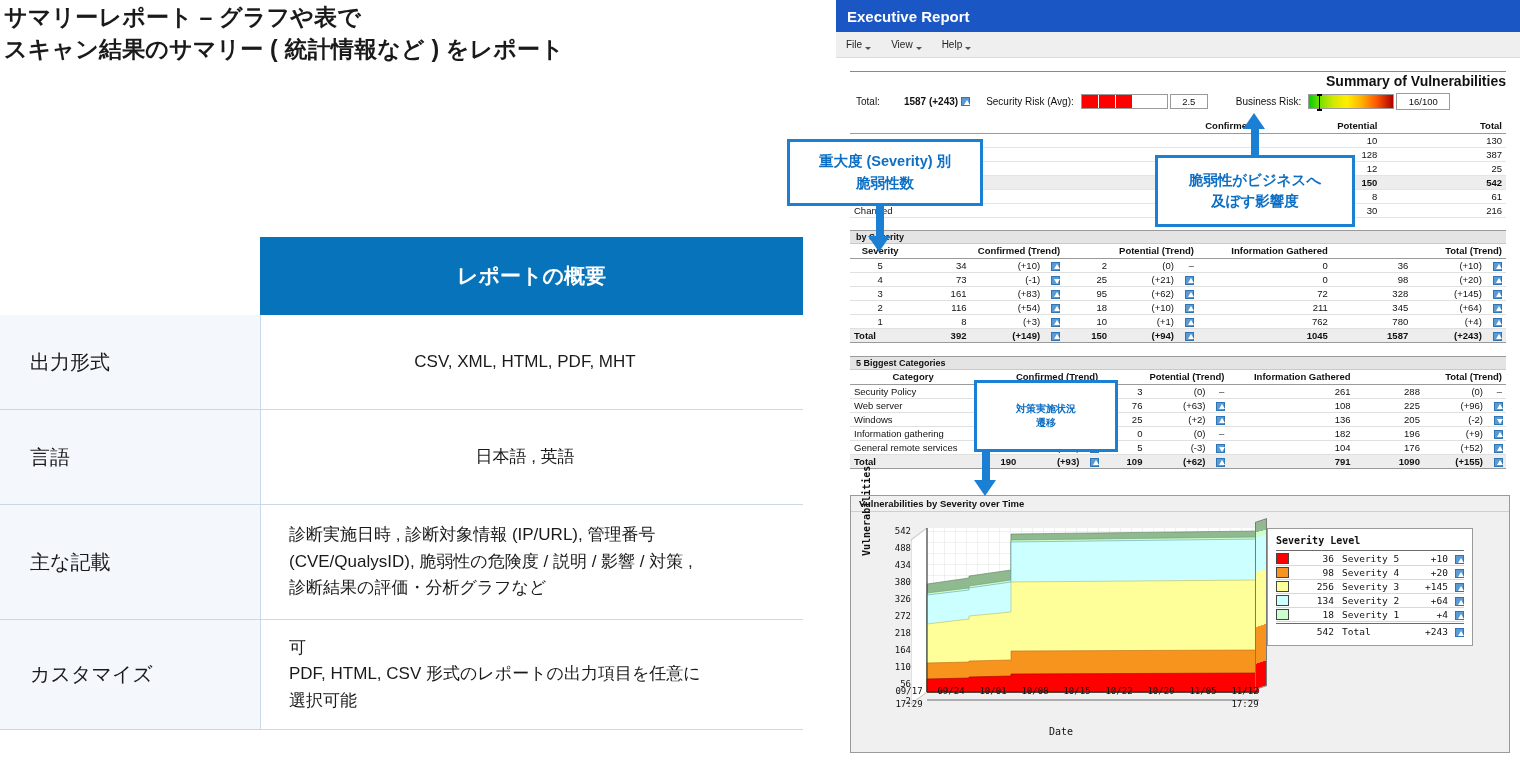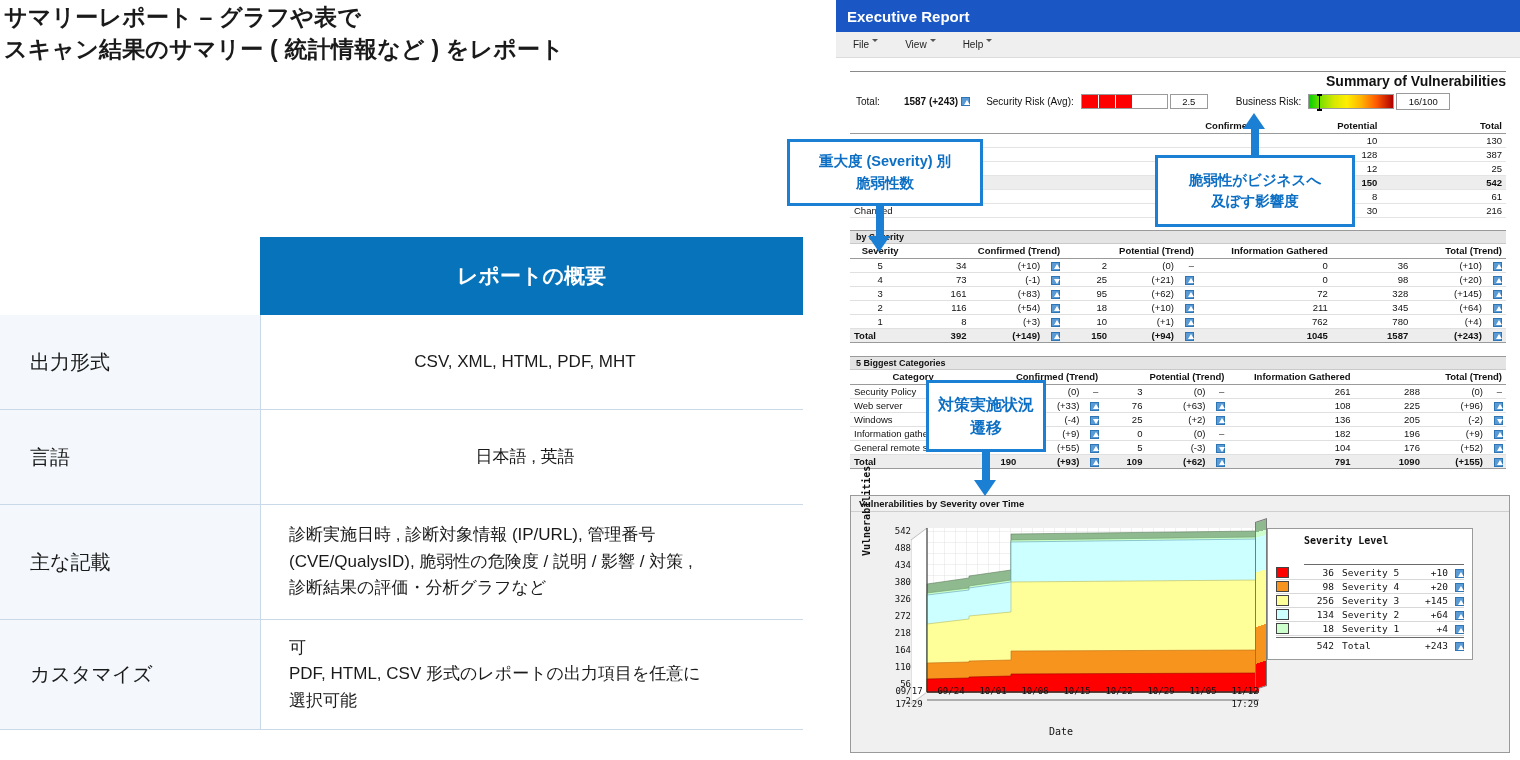--- a/index.html
+++ b/index.html
@@ -63,21 +63,21 @@
   #report-titlebar {
     height:32px; background:#1a56c4; color:#ffffff;
     display:flex; align-items:center; padding-left:11px;
     font-size:15px; font-weight:bold;
   }
   #report-menubar {
     height:26px; background:#efefef; border-bottom:1px solid #dcdcdc;
     display:flex; align-items:center; padding-left:10px; gap:20px;
     font-size:10px; color:#222;
   }
-  .menu-item { display:flex; align-items:flex-start; gap:3px; cursor:default;margin-left:7px; }
+  .menu-item { display:flex; align-items:flex-end; gap:3px; cursor:default; }
   .caret-d { width:0;height:0;border-left:3px solid transparent;border-right:3px solid transparent;border-top:3px solid #555; }
 
   .report-body { padding:0 14px; background:#ffffff; }
 
   
   .sec-bar {
     background:#e4e4e4; border-top:1px solid #9a9a9a; border-bottom:1px solid #c9c9c9;
     font-size:9px; font-weight:bold; color:#111; padding:1px 0 1px 6px;
   }
   .sec-bar.plain { background:#ffffff; border-top:1px solid #8a8a8a; border-bottom:none; font-size:14px;text-align:right;}
@@ -173,21 +173,21 @@
   #xlabel {
     position:absolute; left:190px; top:208px;
     font-family:"DejaVu Sans Mono", monospace; font-size:10px; font-weight:normal; color:#111;
   }
   #legend {
     position:absolute; left:408px; top:10px; width:206px;
     background:#ffffff; border:1px solid #9a9a9a; padding:6px 8px 8px 8px;
   }
   #legend-title {
     font-family:"DejaVu Sans Mono", monospace; font-size:10px; font-weight:bold;
-    color:#111; border-bottom:1px solid #6a6a6a; padding-bottom:18px; margin-bottom:1px;margin-left:28px;
+    color:#111; border-bottom:1px solid #6a6a6a; padding-bottom:4px; margin-bottom:1px;
   }
   .legend-row {
     display:flex; align-items:center; font-family:"DejaVu Sans Mono", monospace;
     font-size:9.5px; color:#111; border-bottom:1px solid #d8d8d8; padding:1px 0;
   }
   .legend-swatch { width:13px; height:11px; border:1px solid #444; flex:0 0 13px; }
   .legend-count { flex:1; text-align:right; padding-right:4px; }
   .legend-name { width:74px; text-align:left; padding-left:4px;}
   .legend-delta { width:36px; text-align:right; }
   .legend-ic { width:16px; text-align:right; }
@@ -215,21 +215,21 @@
   #callout-severity { left:787px; top:139px; width:196px; height:67px; font-size:14.5px; }
   #arrow-severity { left:868px; top:202px; width:24px; height:50px; }
   #arrow-severity .stem { left:8px; top:0; width:8px; height:36px; }
   #arrow-severity .head { left:0px; top:34px; }
 
   #callout-business { left:1155px; top:155px; width:200px; height:72px; font-size:14.5px; }
   #arrow-business { left:1243px; top:113px; width:24px; height:46px; }
   #arrow-business .stem { left:8px; top:12px; width:8px; height:36px; }
   #arrow-business .head { left:0px; top:0px; }
 
-  #callout-trend { left:926px; top:380px; width:120px; height:72px; font-size:16px; }
+  #callout-trend { left:974px; top:380px; width:144px; height:72px; font-size:10px; }
   #arrow-trend { left:974px; top:448px; width:24px; height:50px; }
   #arrow-trend .stem { left:8px; top:0; width:8px; height:34px; }
   #arrow-trend .head { left:0px; top:32px; }
 </style>
 </head>
 <body>
 
 <div id="slide-title">サマリーレポート – グラフや表で
 スキャン結果のサマリー ( 統計情報など ) をレポート</div>
 

